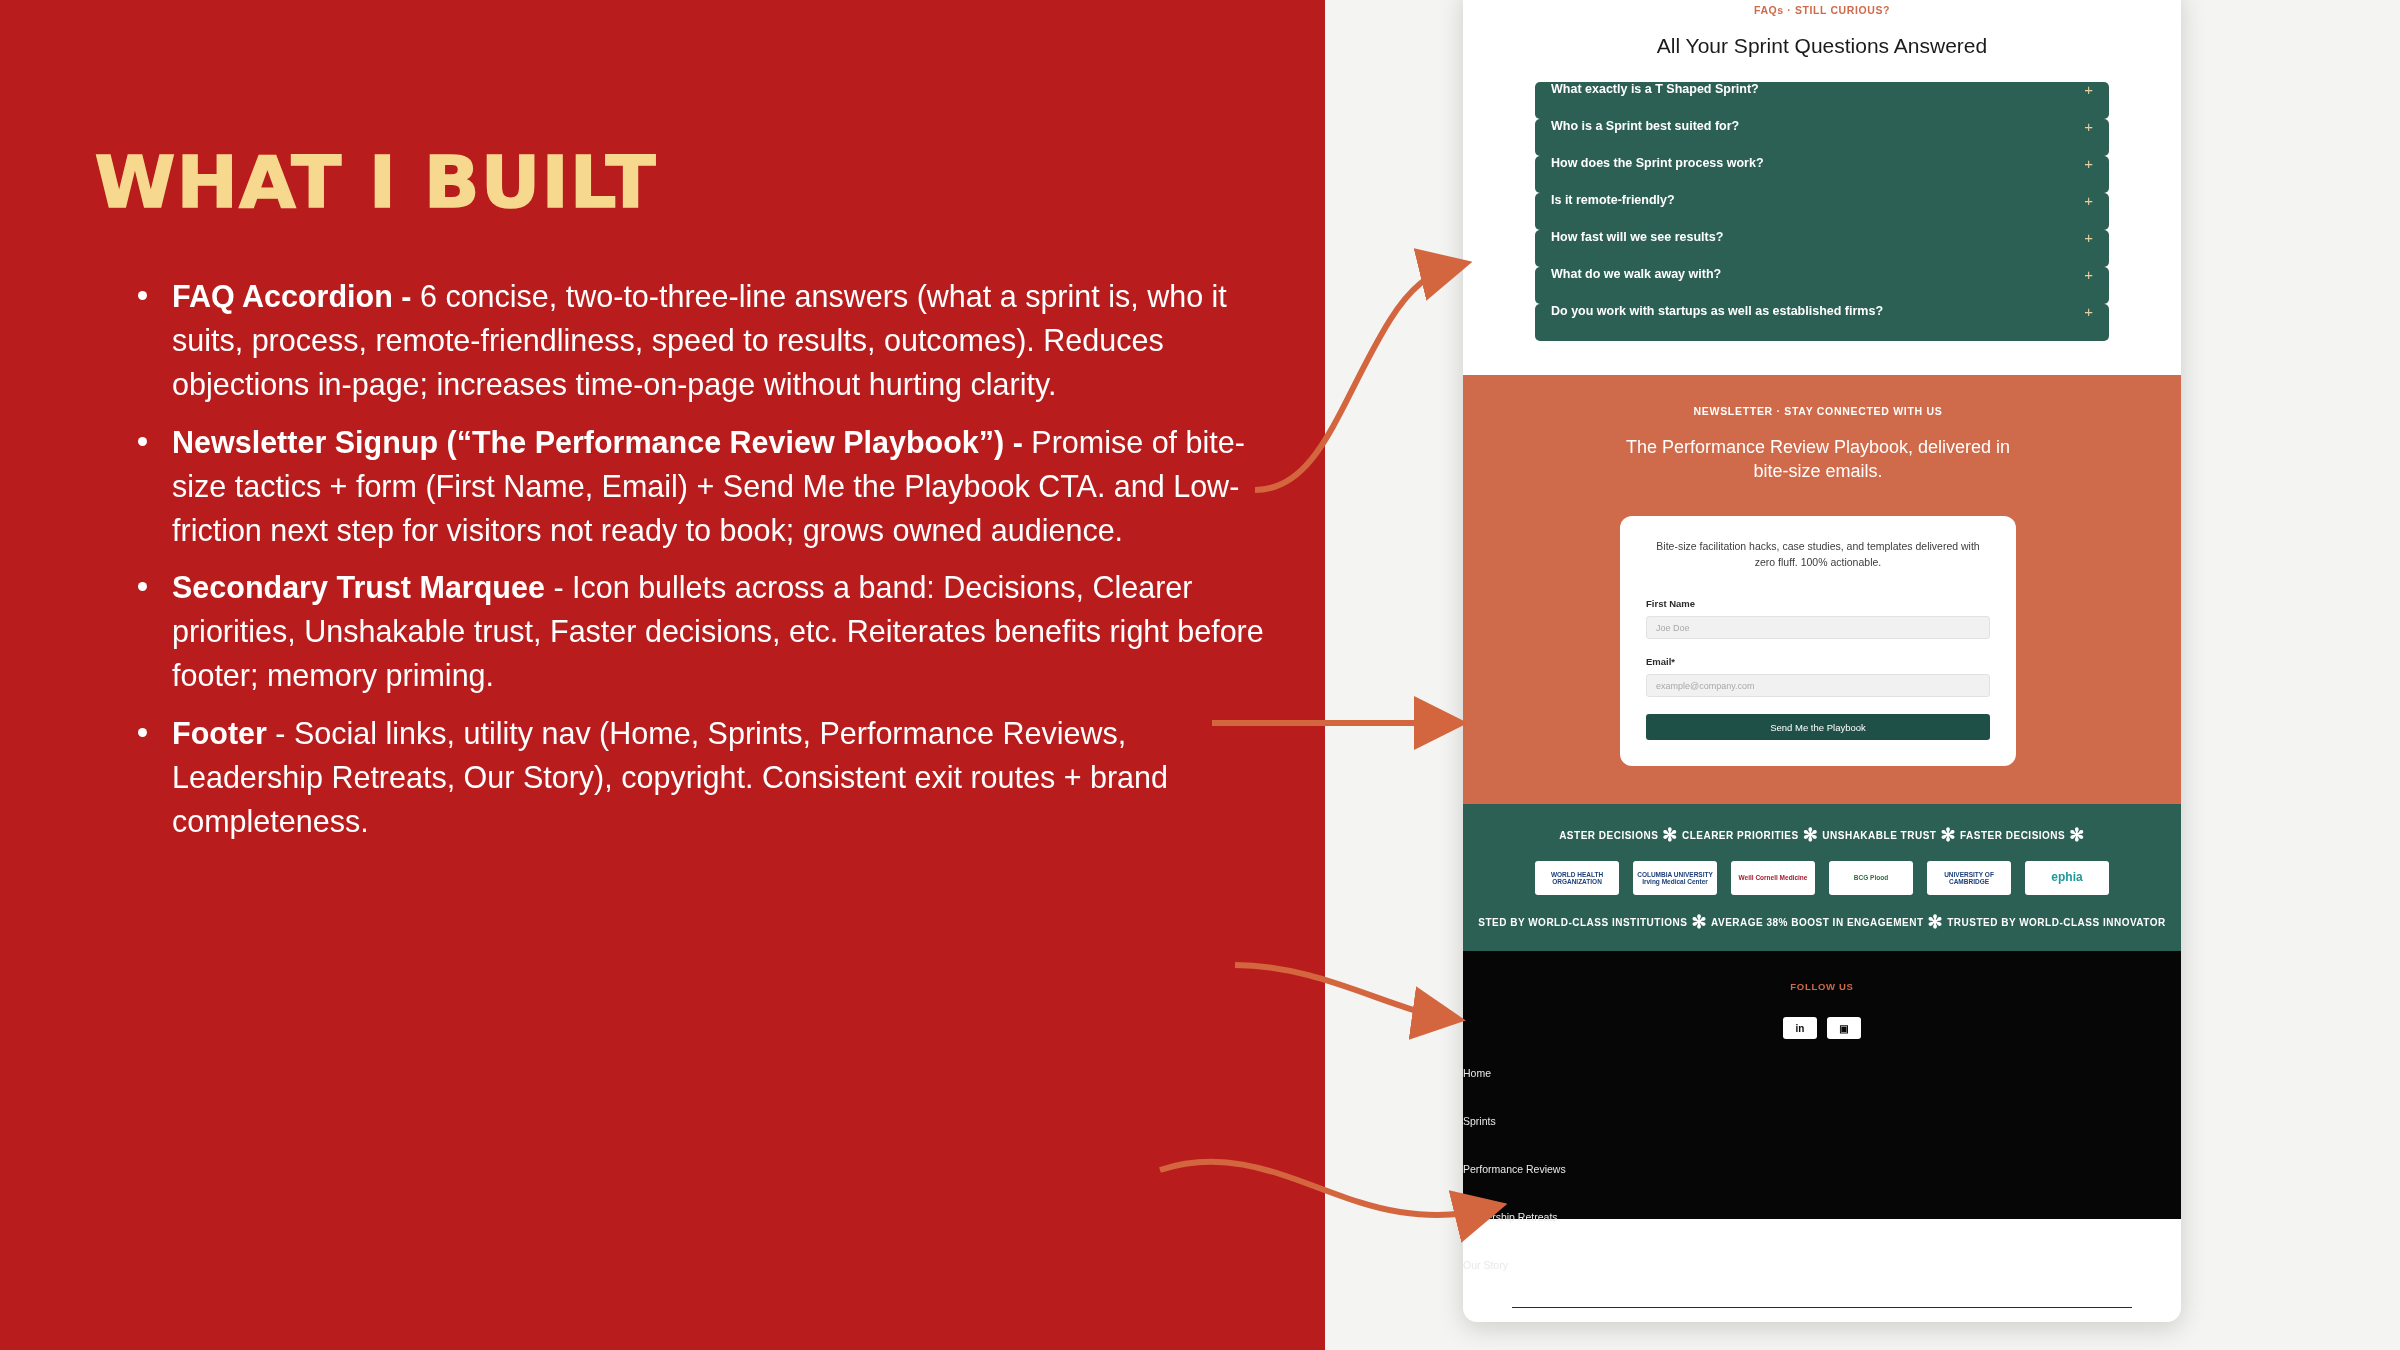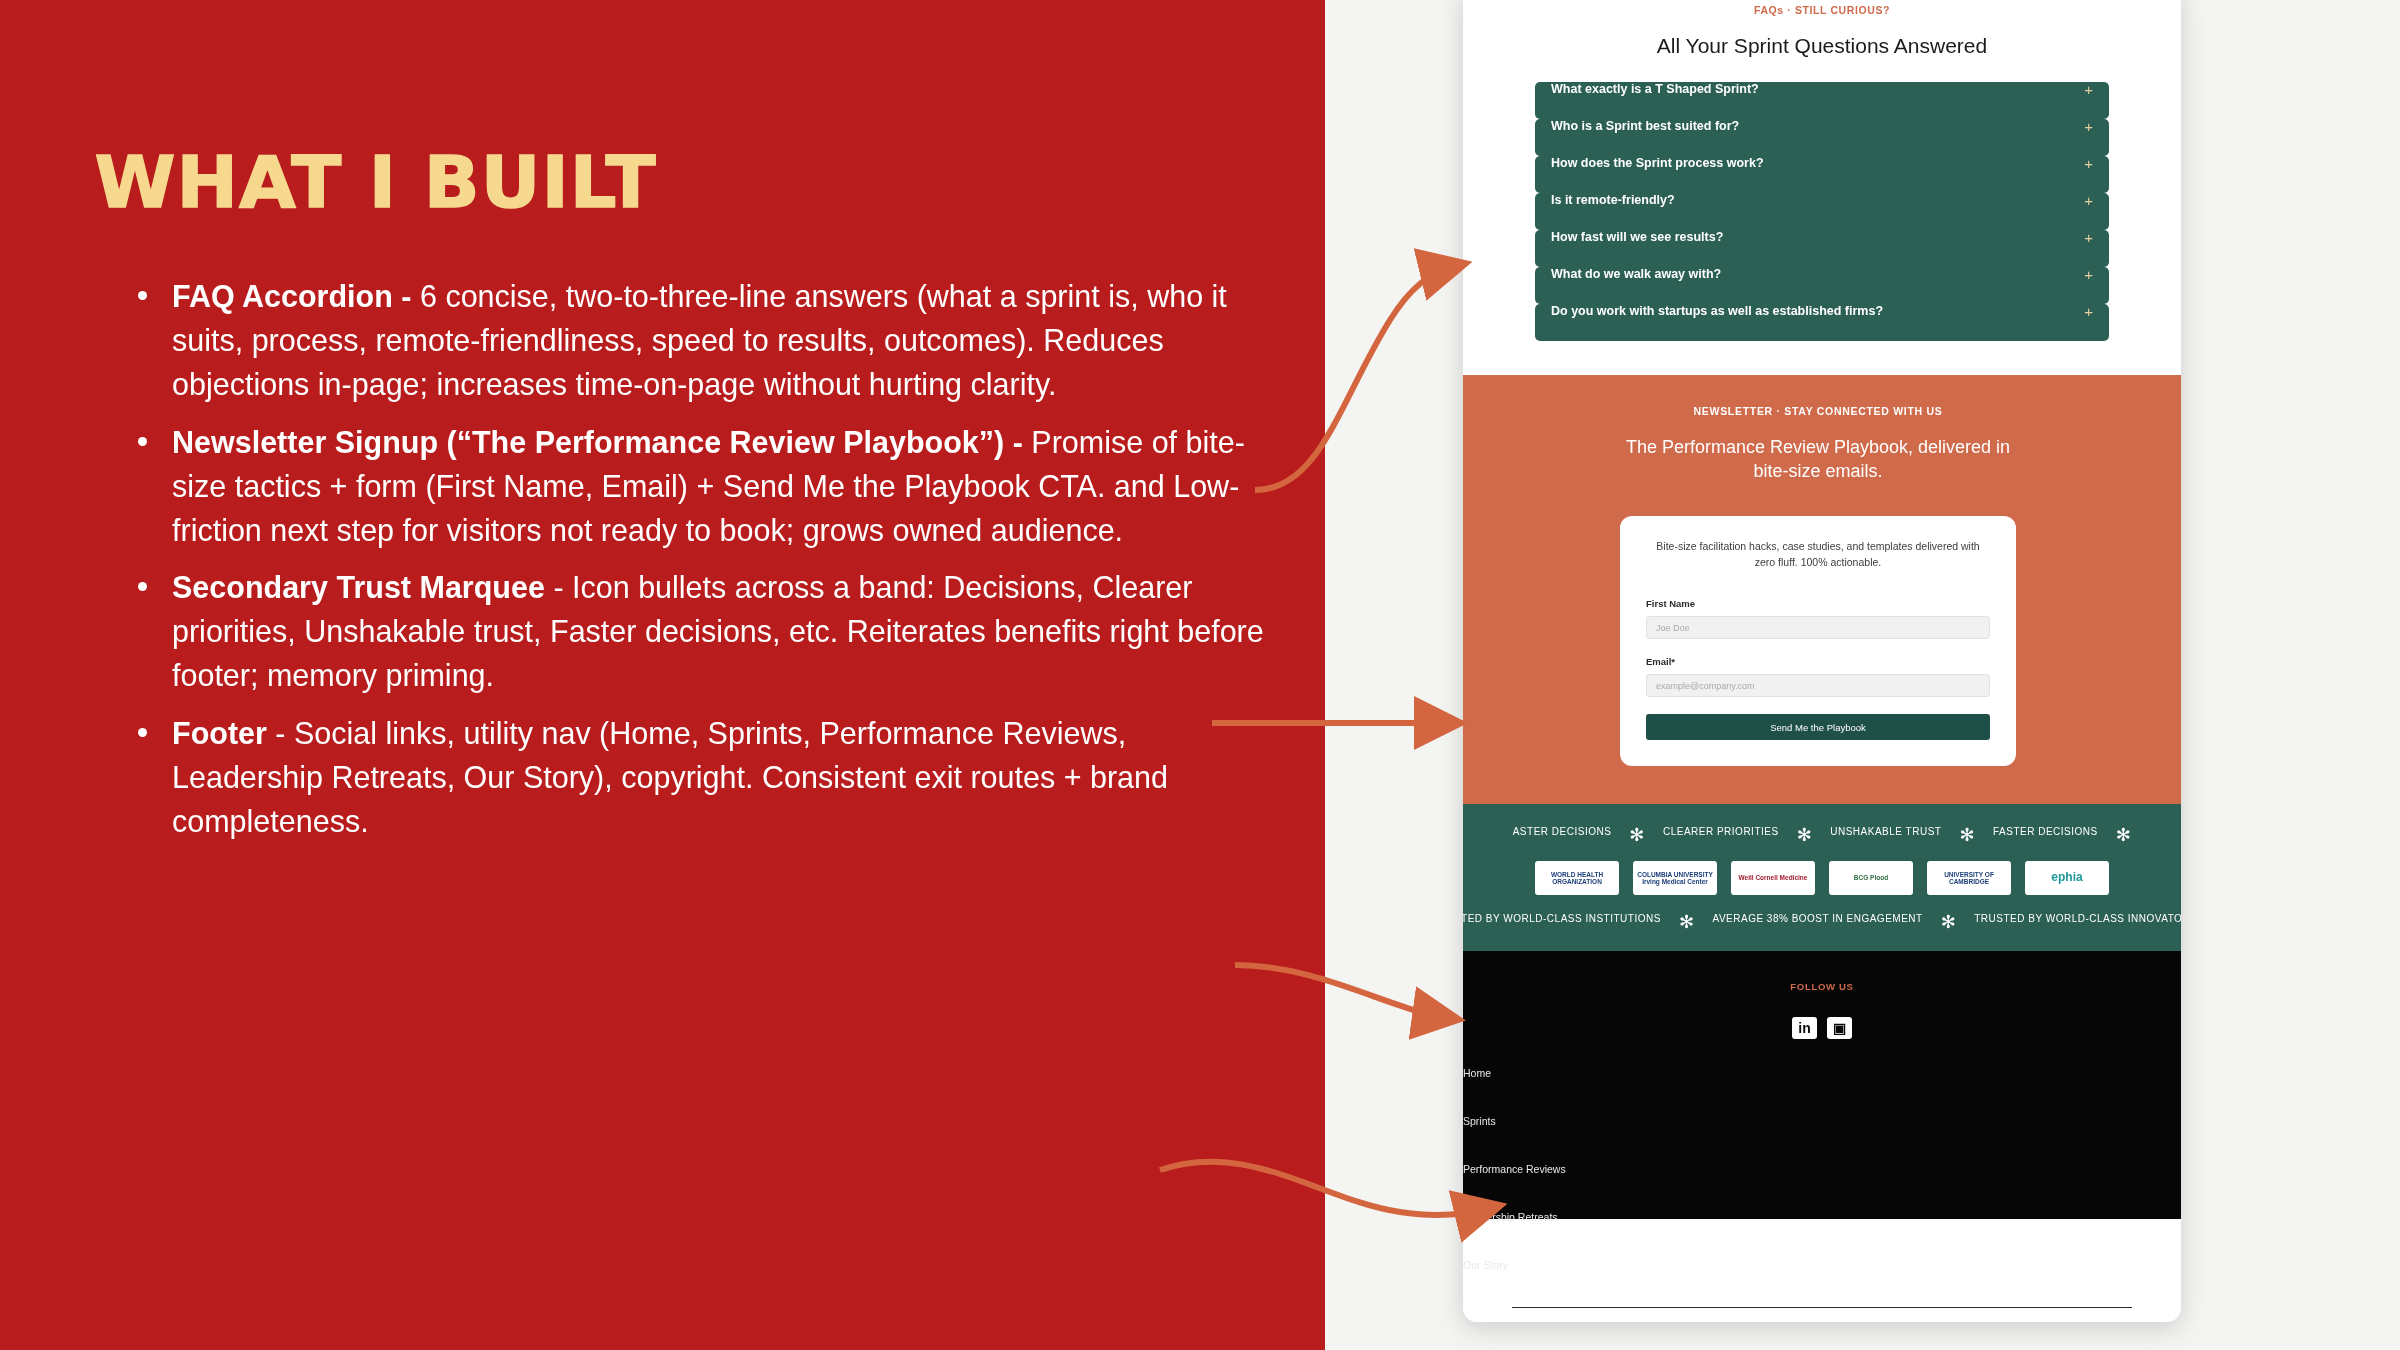--- a/index.html
+++ b/index.html
@@ -182,26 +182,26 @@
     margin-top: 9px;
   }
 
   
   #trust-section {
     background: #2d6055;
     padding: 22px 0 20px 0;
   }
   .marquee-row {
     display: flex;
-    align-items: flex-start;
-    justify-content: center;
-    gap: 18px;
+    align-items: center;
+    justify-content: center;
+    gap: 4px;
     color: #ffffff;
     font-size: 10px;
-    font-weight: 400;
+    font-weight: 700;
     letter-spacing: .5px;
     white-space: nowrap;
   }
   .marquee-row .star {
     color: #ffffff;
     font-size: 18px;
     line-height: 1;
   }
   #logo-row {
     display: flex;
@@ -244,28 +244,28 @@
     letter-spacing: .7px;
     margin-bottom: 25px;
   }
   #social-row {
     display: flex;
     justify-content: center;
     gap: 10px;
     margin-bottom: 28px;
   }
   .social-chip {
-    width: 25px; height: 22px;
+    width: 34px; height: 22px;
     background: #ffffff;
     border-radius: 3px;
     display: flex;
     align-items: center;
     justify-content: center;
     color: #0a0a0a;
-    font-size: 14px;
+    font-size: 10px;
     font-weight: 700;
   }
   #footer-nav {
     display: flex;
     justify-content: center;
     gap: 36px;
     color: #e9e9e9;
     font-size: 10.5px;
     padding-bottom: 36px;
     flex-direction: column;

